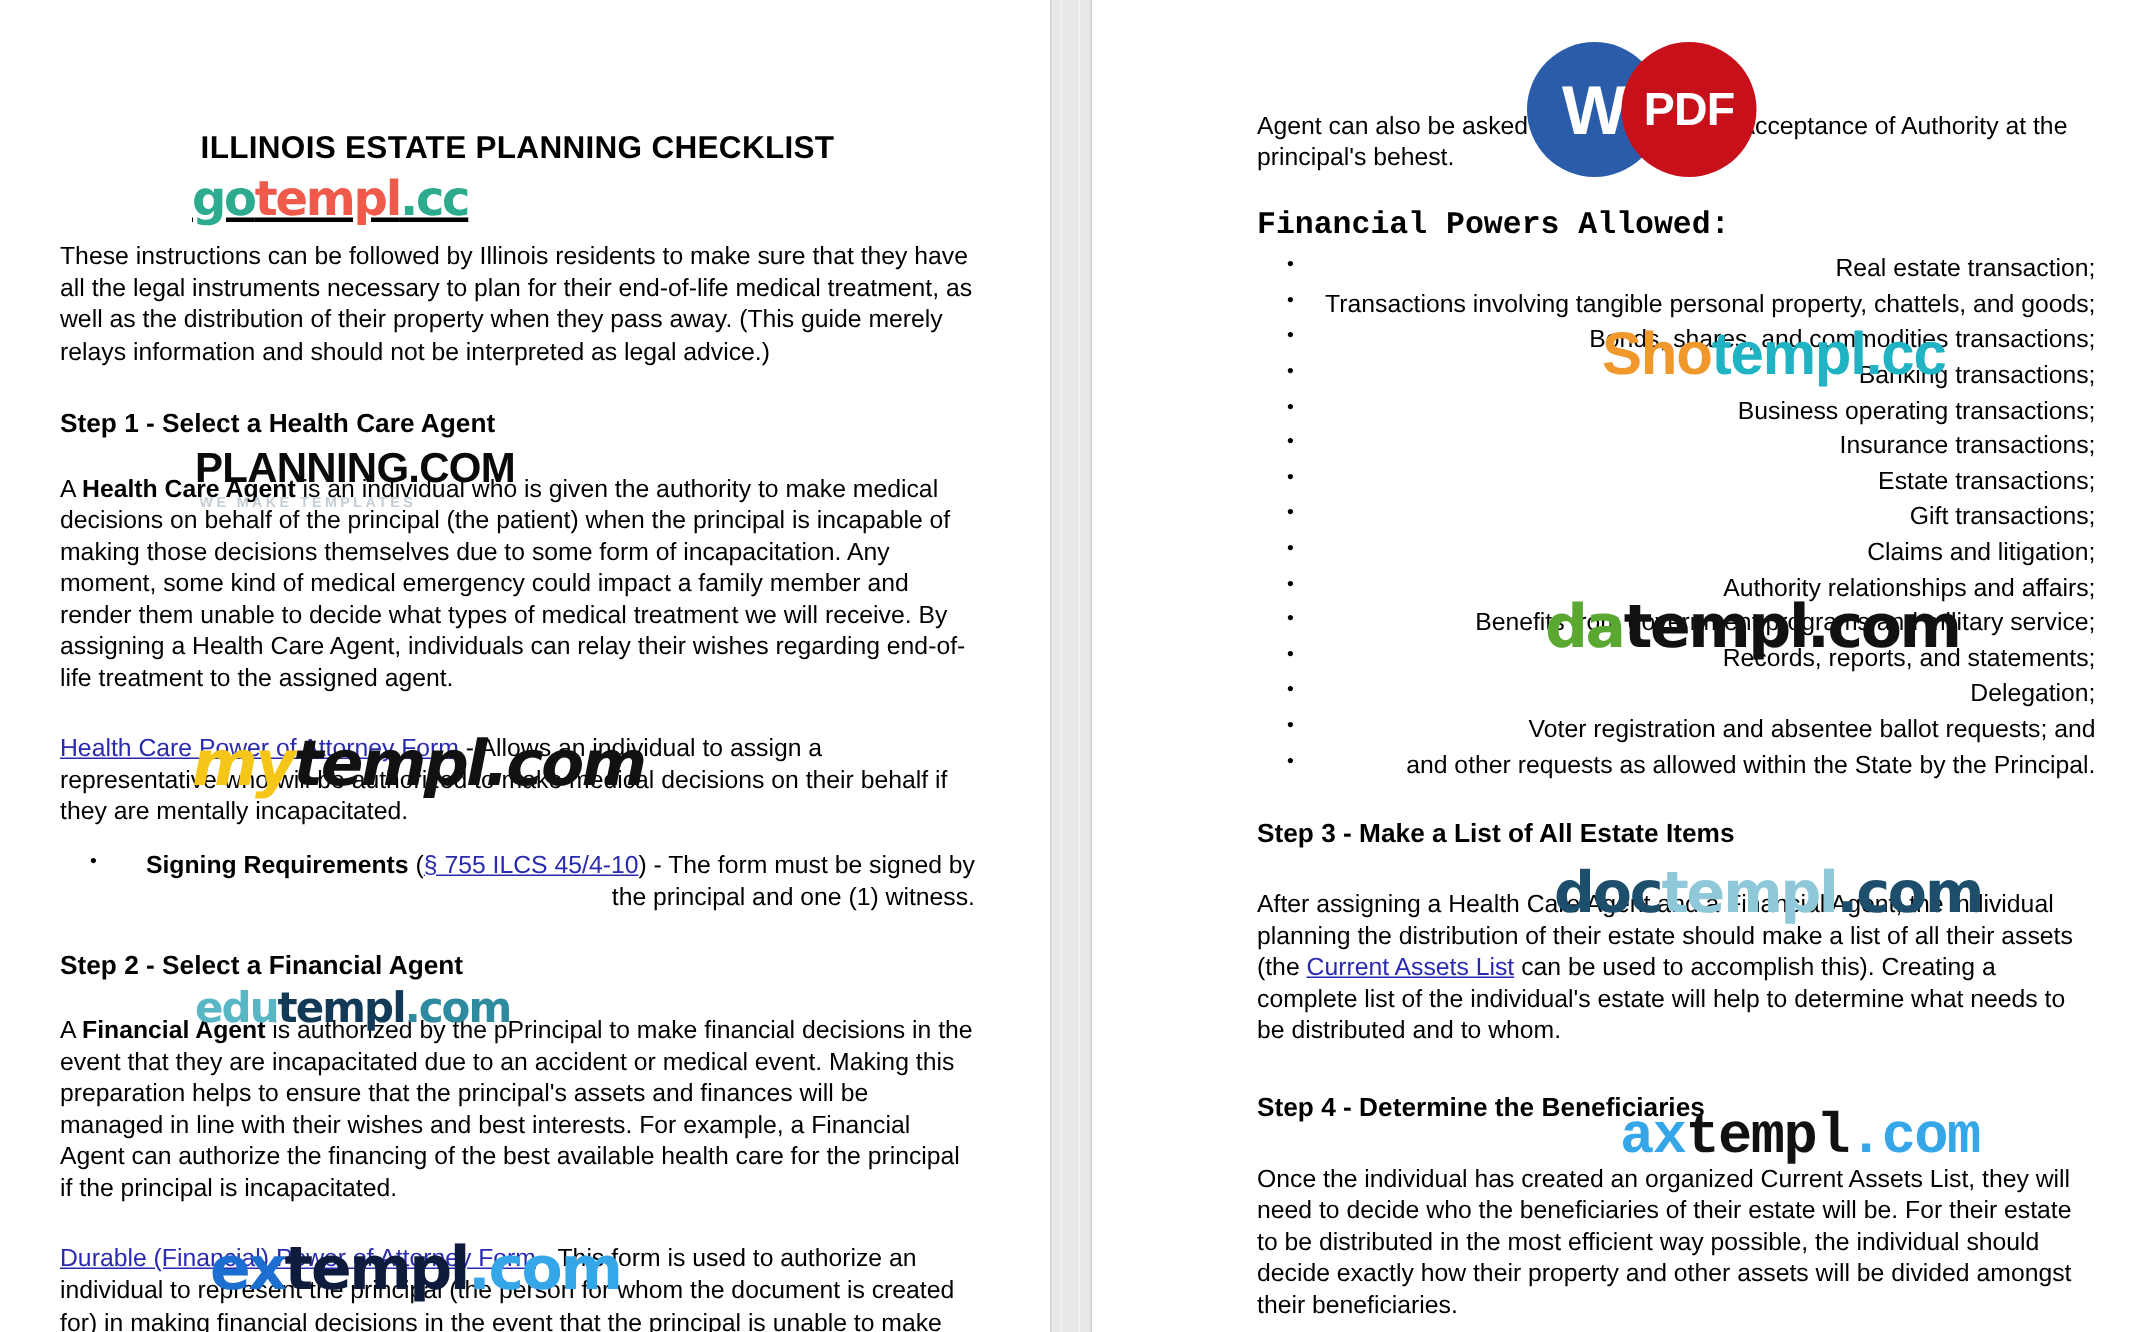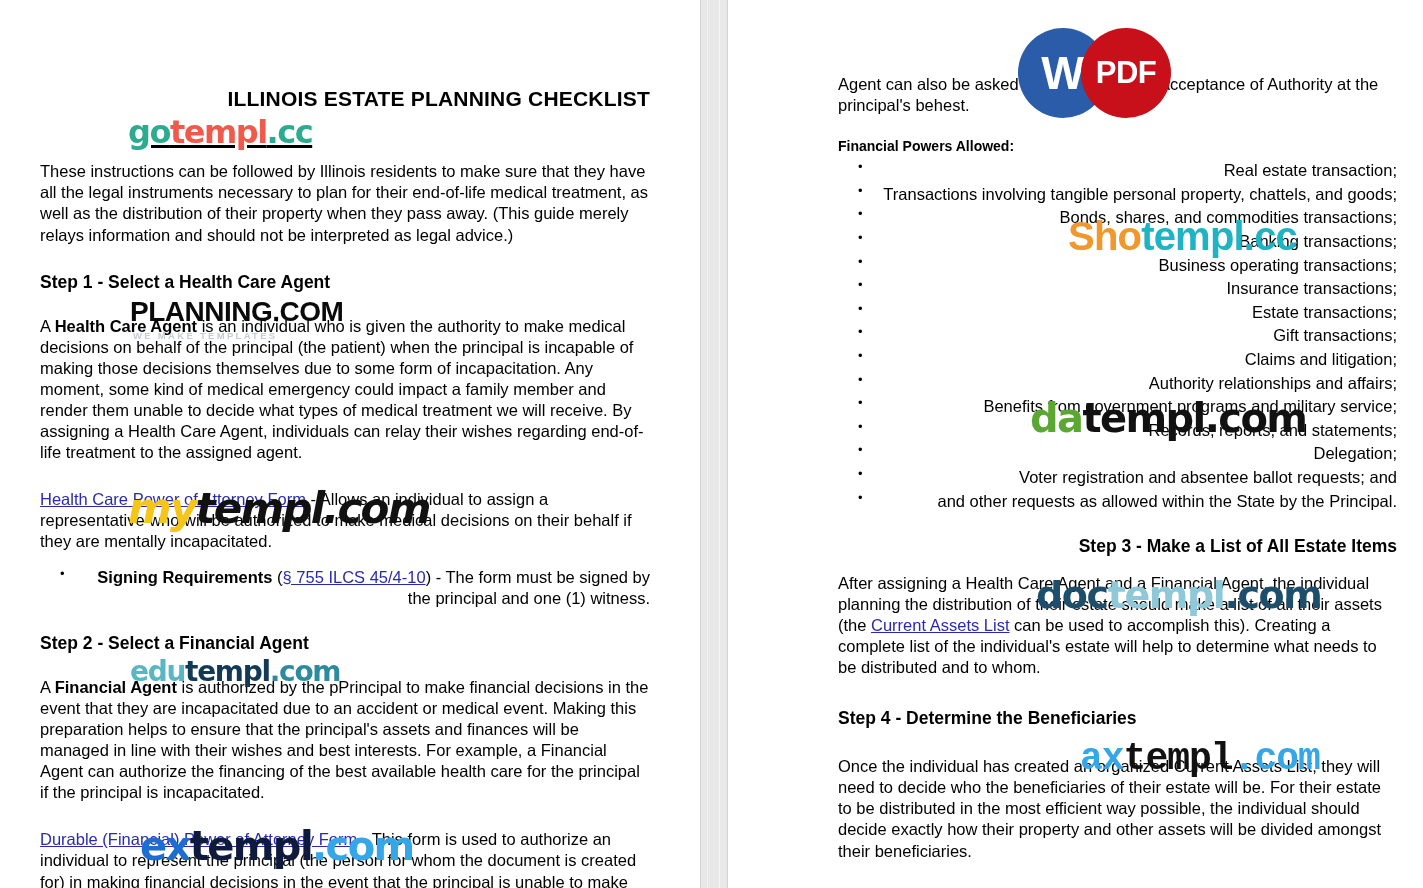--- a/index.html
+++ b/index.html
@@ -58,42 +58,43 @@
     position: relative;
     z-index: 2;
     color: #000000;
   }
   .content-left  { padding: 86px 50px 0 40px; }
   .content-right { padding: 74px 24px 0 110px; }
 
   h1.doc-title {
     font-size: 21px;
     font-weight: bold;
-    text-align: right;
+    text-align: center;
     letter-spacing: 0.2px;
     margin: 0 0 50px 0;
     line-height: 1.2;
   }
   p.body-text {
     font-size: 16.5px;
     line-height: 1.28;
     margin: 0 0 26px 0;
   }
   p.body-text.tight { margin-bottom: 14px; }
   h2.step-heading {
     font-size: 17.5px;
     font-weight: bold;
     margin: 0 0 22px 0;
     line-height: 1.25;
   }
   h3.sub-heading {
-    font-size: 14px;
+    font-size: 21px;
     font-weight: bold;
     margin: 0 0 4px 0;
     line-height: 1.28;
+    font-family: Liberation Mono, monospace;
   }
   .link {
     color: #2a2ab0;
     text-decoration: underline;
   }
   .bold { font-weight: bold; }
 
   ul.bullets {
     margin: 0 0 24px 0;
     padding-left: 38px;
@@ -256,21 +257,21 @@
         <li>Gift transactions;</li>
         <li>Claims and litigation;</li>
         <li>Authority relationships and affairs;</li>
         <li>Benefits from government programs and military service;</li>
         <li>Records, reports, and statements;</li>
         <li>Delegation;</li>
         <li>Voter registration and absentee ballot requests; and</li>
         <li>and other requests as allowed within the State by the Principal.</li>
       </ul>
 
-      <h2 class="step-heading" style="margin-bottom:15px;text-align:right;">Step 3 - Make a List of All Estate Items</h2>
+      <h2 class="step-heading" style="margin-bottom:26px;">Step 3 - Make a List of All Estate Items</h2>
 
       <p class="body-text" style="margin-bottom:30px;"><span>After assigning a Health Care Agent and a Financial Agent, the individual planning the distribution of their estate should make a list of all their assets (the </span><a class="link" href="#">Current Assets List</a><span> can be used to accomplish this). Creating a complete list of the individual's estate will help to determine what needs to be distributed and to whom.</span></p>
 
       <h2 class="step-heading" style="margin-bottom:26px;">Step 4 - Determine the Beneficiaries</h2>
 
       <p class="body-text">Once the individual has created an organized Current Assets List, they will need to decide who the beneficiaries of their estate will be. For their estate to be distributed in the most efficient way possible, the individual should decide exactly how their property and other assets will be divided amongst their beneficiaries.</p>
 
     </div>
 
     <div class="badges">

